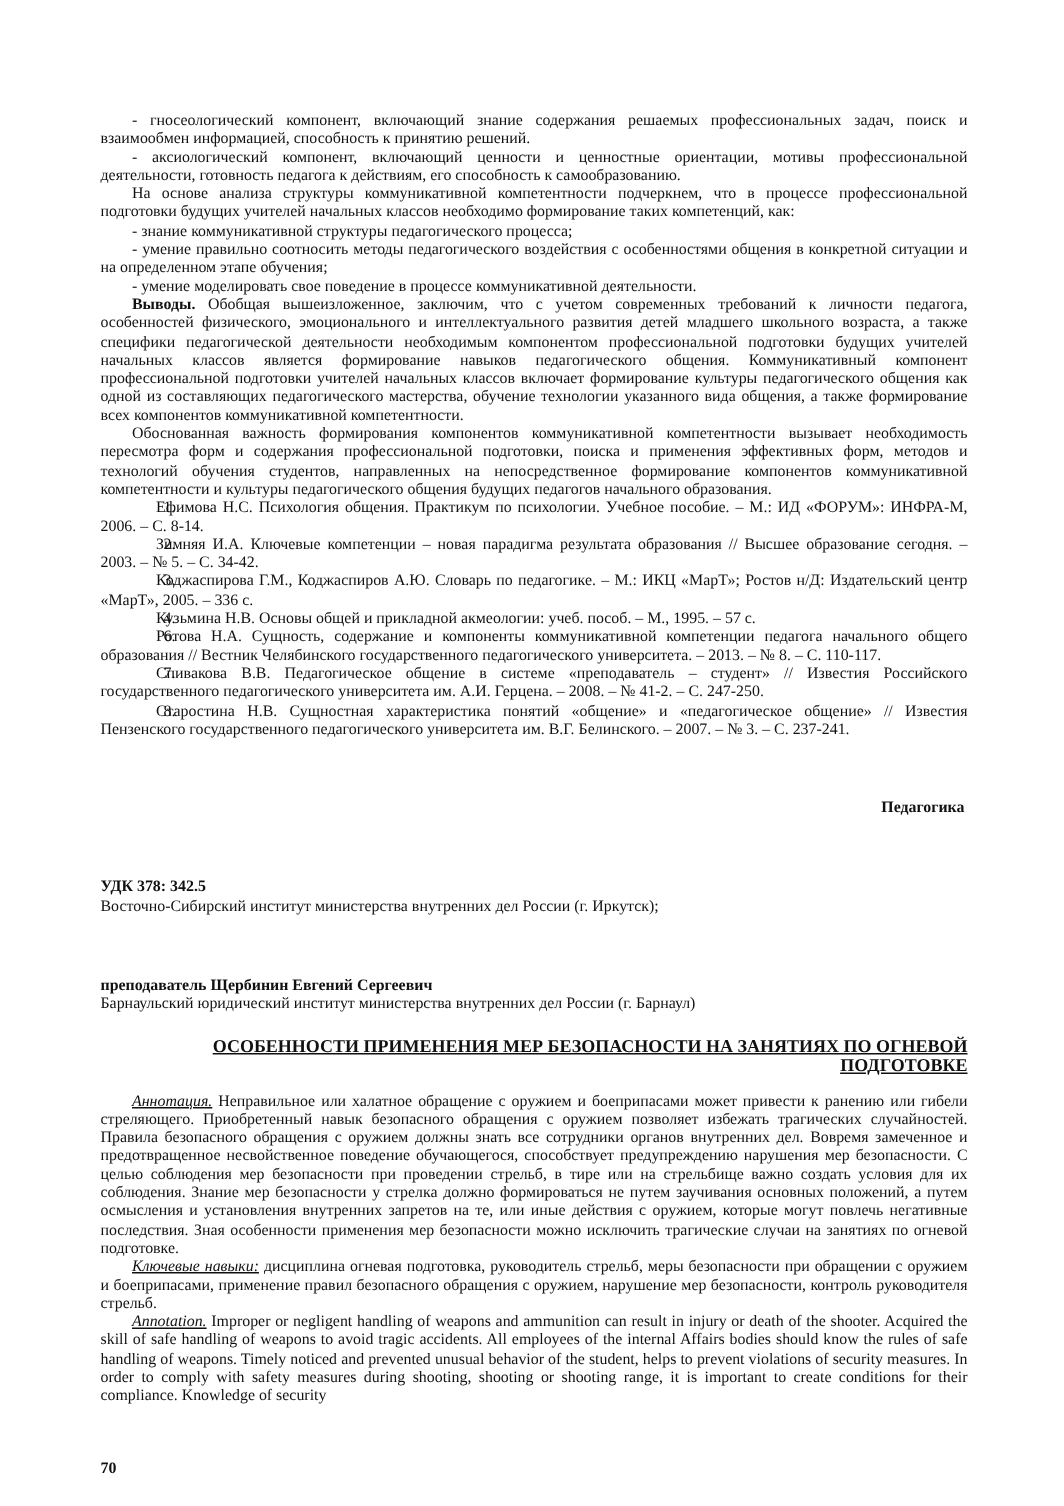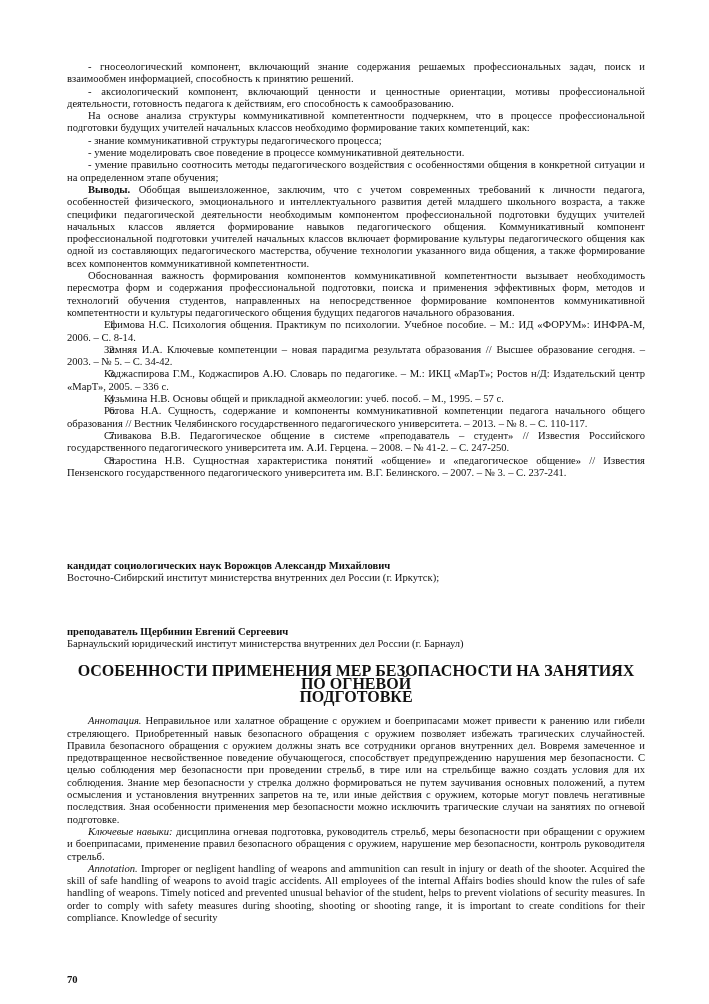--- a/index.html
+++ b/index.html
@@ -1,54 +1,55 @@
 <!DOCTYPE html>
 <html><head>
 <meta charset="utf-8">
 <style>
   html, body { margin: 0; padding: 0; background: #ffffff; }
   body { width: 709px; height: 1004px; position: relative; overflow: hidden;
          font-family: "Liberation Serif", "DejaVu Serif", serif; color: #111; }
-  .page { position: absolute; left: 67px; top: 61px; width: 578px;
+  .page { position: absolute; left: 67px; top: 75px; width: 578px;
           font-size: 10.6px; line-height: 12.3px; }
   p { margin: 0; text-align: justify; text-indent: 21px; }
   p.noind { text-indent: 0; }
   .b { font-weight: bold; margin-top: 41px; }
-  .i { font-style: italic; }
+  .i { font-style: italic; text-decoration: underline; }
   .ref { text-indent: 21px; }
   .refnum { display: inline-block; width: 16px; }
   .gap1 { height: 40px; }
   .rubric { text-align: right; font-weight: bold; margin-right: 2px; }
-  .title { text-align: center; font-weight: bold; margin: 14px 0 12px 0; text-indent: 0; line-height: 13px; font-size: 16px; }
+  .title { text-align: right; font-weight: bold; margin: 14px 0 12px 0; text-indent: 0; line-height: 13px; font-size: 12px; text-decoration: underline; }
   .pagenum { position: absolute; left: 67px; top: 974px; font-weight: bold; font-size: 10.6px; }
 </style>
 </head>
 <body>
 
 <div class="page">
   <p>- гносеологический компонент, включающий знание содержания решаемых профессиональных задач, поиск и взаимообмен информацией, способность к принятию решений.</p>
   <p>- аксиологический компонент, включающий ценности и ценностные ориентации, мотивы профессиональной деятельности, готовность педагога к действиям, его способность к самообразованию.</p>
   <p>На основе анализа структуры коммуникативной компетентности подчеркнем, что в процессе профессиональной подготовки будущих учителей начальных классов необходимо формирование таких компетенций, как:</p>
   <p>- знание коммуникативной структуры педагогического процесса;</p>
+  <p>- умение правильно соотносить методы педагогического воздействия с особенностями общения в конкретной ситуации и на определенном этапе обучения;</p>
   <p>- умение моделировать свое поведение в процессе коммуникативной деятельности.</p>
-  <p>- умение правильно соотносить методы педагогического воздействия с особенностями общения в конкретной ситуации и на определенном этапе обучения;</p>
   <p><span class="b">Выводы.</span><span> Обобщая вышеизложенное, заключим, что с учетом современных требований к личности педагога, особенностей физического, эмоционального и интеллектуального развития детей младшего школьного возраста, а также специфики педагогической деятельности необходимым компонентом профессиональной подготовки будущих учителей начальных классов является формирование навыков педагогического общения. Коммуникативный компонент профессиональной подготовки учителей начальных классов включает формирование культуры педагогического общения как одной из составляющих педагогического мастерства, обучение технологии указанного вида общения, а также формирование всех компонентов коммуникативной компетентности.</span></p>
   <p>Обоснованная важность формирования компонентов коммуникативной компетентности вызывает необходимость пересмотра форм и содержания профессиональной подготовки, поиска и применения эффективных форм, методов и технологий обучения студентов, направленных на непосредственное формирование компонентов коммуникативной компетентности и культуры педагогического общения будущих педагогов начального образования.</p>
 
   <p class="ref"><span class="refnum">1.</span><span>Ефимова Н.С. Психология общения. Практикум по психологии. Учебное пособие. – М.: ИД «ФОРУМ»: ИНФРА-М, 2006. – С. 8-14.</span></p>
   <p class="ref"><span class="refnum">2.</span><span>Зимняя И.А. Ключевые компетенции – новая парадигма результата образования // Высшее образование сегодня. – 2003. – № 5. – С. 34-42.</span></p>
   <p class="ref"><span class="refnum">3.</span><span>Коджаспирова Г.М., Коджаспиров А.Ю. Словарь по педагогике. – М.: ИКЦ «МарТ»; Ростов н/Д: Издательский центр «МарТ», 2005. – 336 с.</span></p>
   <p class="ref"><span class="refnum">4.</span><span>Кузьмина Н.В. Основы общей и прикладной акмеологии: учеб. пособ. – М., 1995. – 57 с.</span></p>
   <p class="ref"><span class="refnum">6.</span><span>Ротова Н.А. Сущность, содержание и компоненты коммуникативной компетенции педагога начального общего образования // Вестник Челябинского государственного педагогического университета. – 2013. – № 8. – С. 110-117.</span></p>
   <p class="ref"><span class="refnum">7.</span><span>Спивакова В.В. Педагогическое общение в системе «преподаватель – студент» // Известия Российского государственного педагогического университета им. А.И. Герцена. – 2008. – № 41-2. – С. 247-250.</span></p>
   <p class="ref"><span class="refnum">8.</span><span>Старостина Н.В. Сущностная характеристика понятий «общение» и «педагогическое общение» // Известия Пензенского государственного педагогического университета им. В.Г. Белинского. – 2007. – № 3. – С. 237-241.</span></p>
 
   <div class="gap1"></div>
 
-  <p class="noind b">кандидат социологических наук Ворожцов Александр Михайлович</p>
+  <div class="rubric">Педагогика</div>
+  <p class="noind b">УДК 378: 342.5</p>
   <p class="noind">Восточно-Сибирский институт министерства внутренних дел России (г. Иркутск);</p>
   <p class="noind b">преподаватель Щербинин Евгений Сергеевич</p>
   <p class="noind">Барнаульский юридический институт министерства внутренних дел России (г. Барнаул)</p>
 
   <div class="title">
     <div>ОСОБЕННОСТИ ПРИМЕНЕНИЯ МЕР БЕЗОПАСНОСТИ НА ЗАНЯТИЯХ ПО ОГНЕВОЙ</div>
     <div>ПОДГОТОВКЕ</div>
   </div>
 
   <p><span class="i">Аннотация.</span><span> Неправильное или халатное обращение с оружием и боеприпасами может привести к ранению или гибели стреляющего. Приобретенный навык безопасного обращения с оружием позволяет избежать трагических случайностей. Правила безопасного обращения с оружием должны знать все сотрудники органов внутренних дел. Вовремя замеченное и предотвращенное несвойственное поведение обучающегося, способствует предупреждению нарушения мер безопасности. С целью соблюдения мер безопасности при проведении стрельб, в тире или на стрельбище важно создать условия для их соблюдения. Знание мер безопасности у стрелка должно формироваться не путем заучивания основных положений, а путем осмысления и установления внутренних запретов на те, или иные действия с оружием, которые могут повлечь негативные последствия. Зная особенности применения мер безопасности можно исключить трагические случаи на занятиях по огневой подготовке.</span></p>

